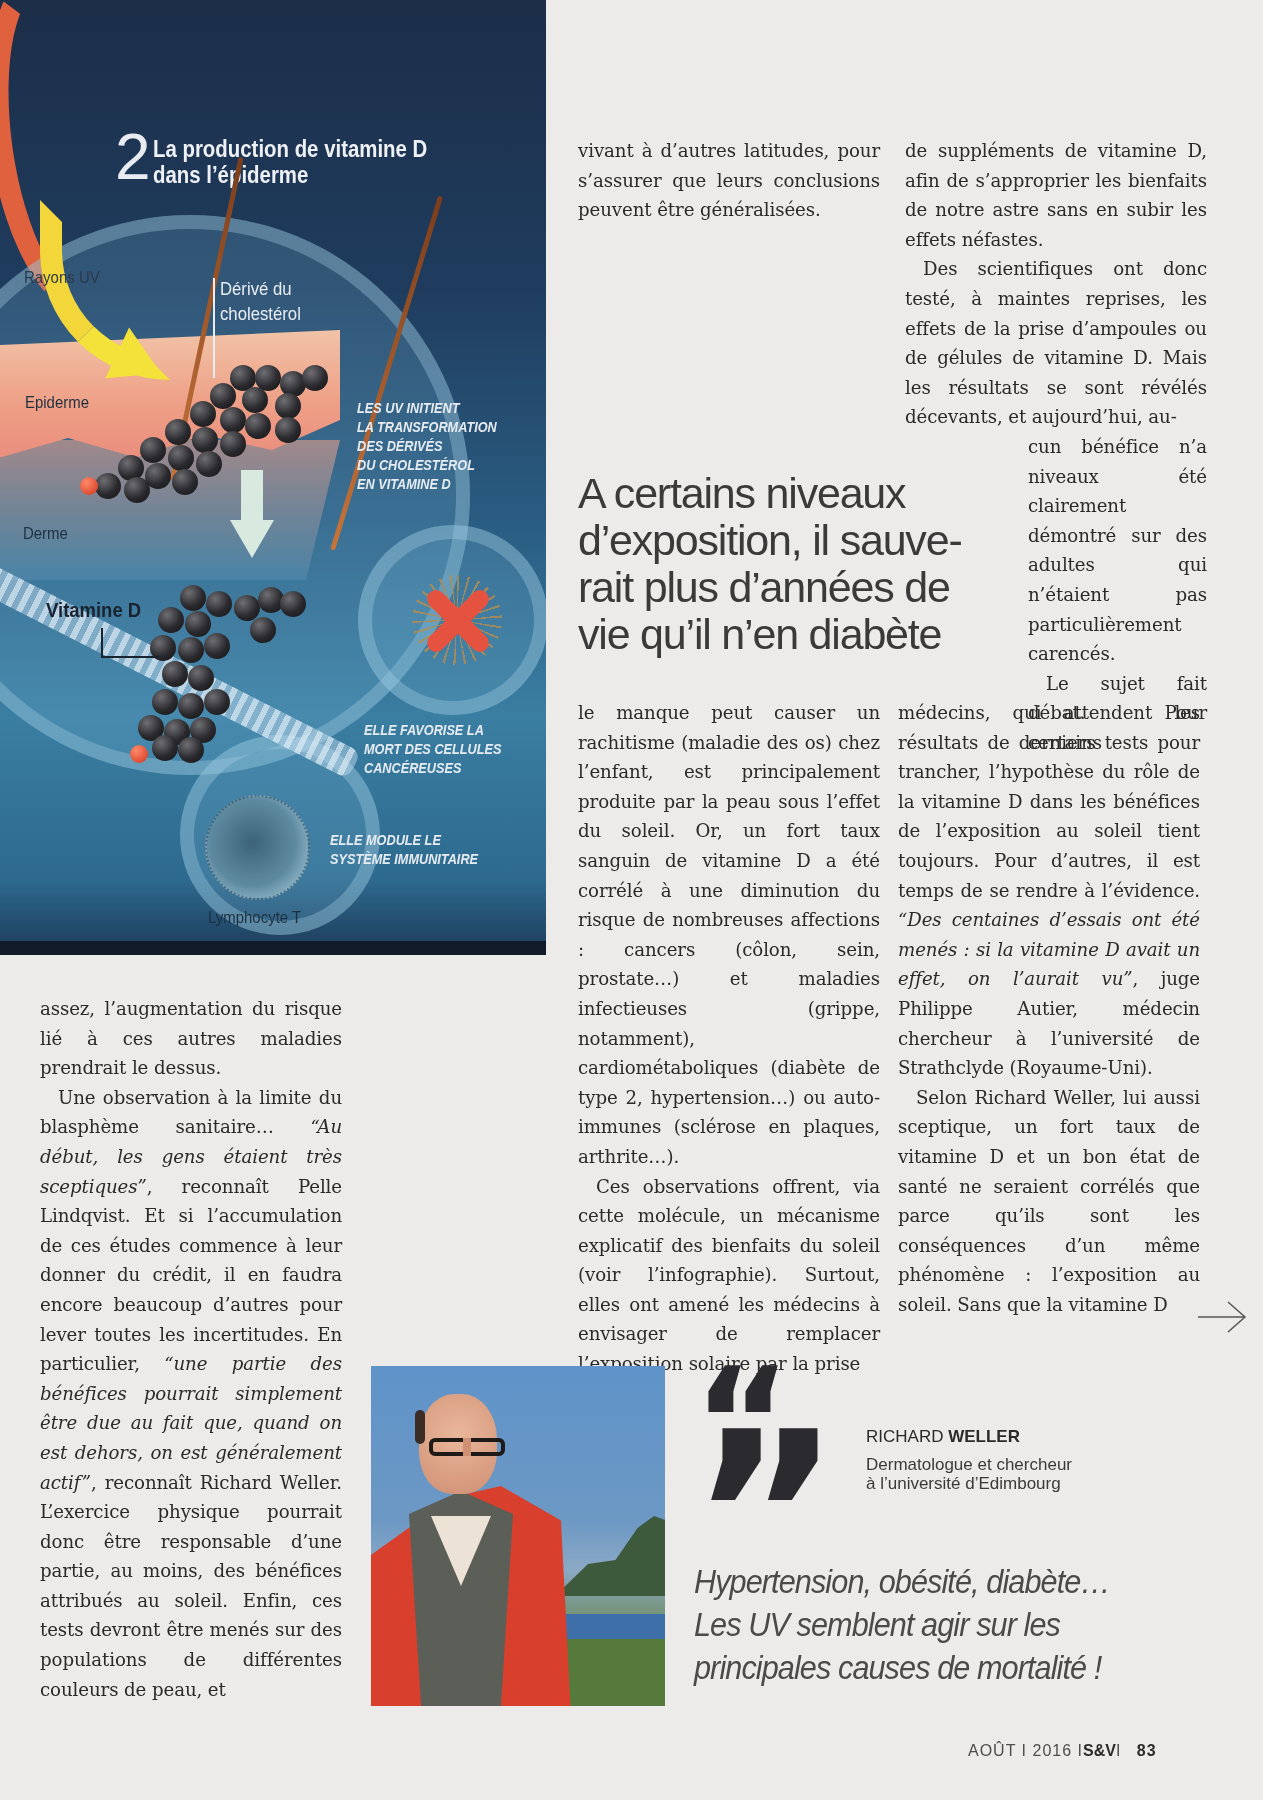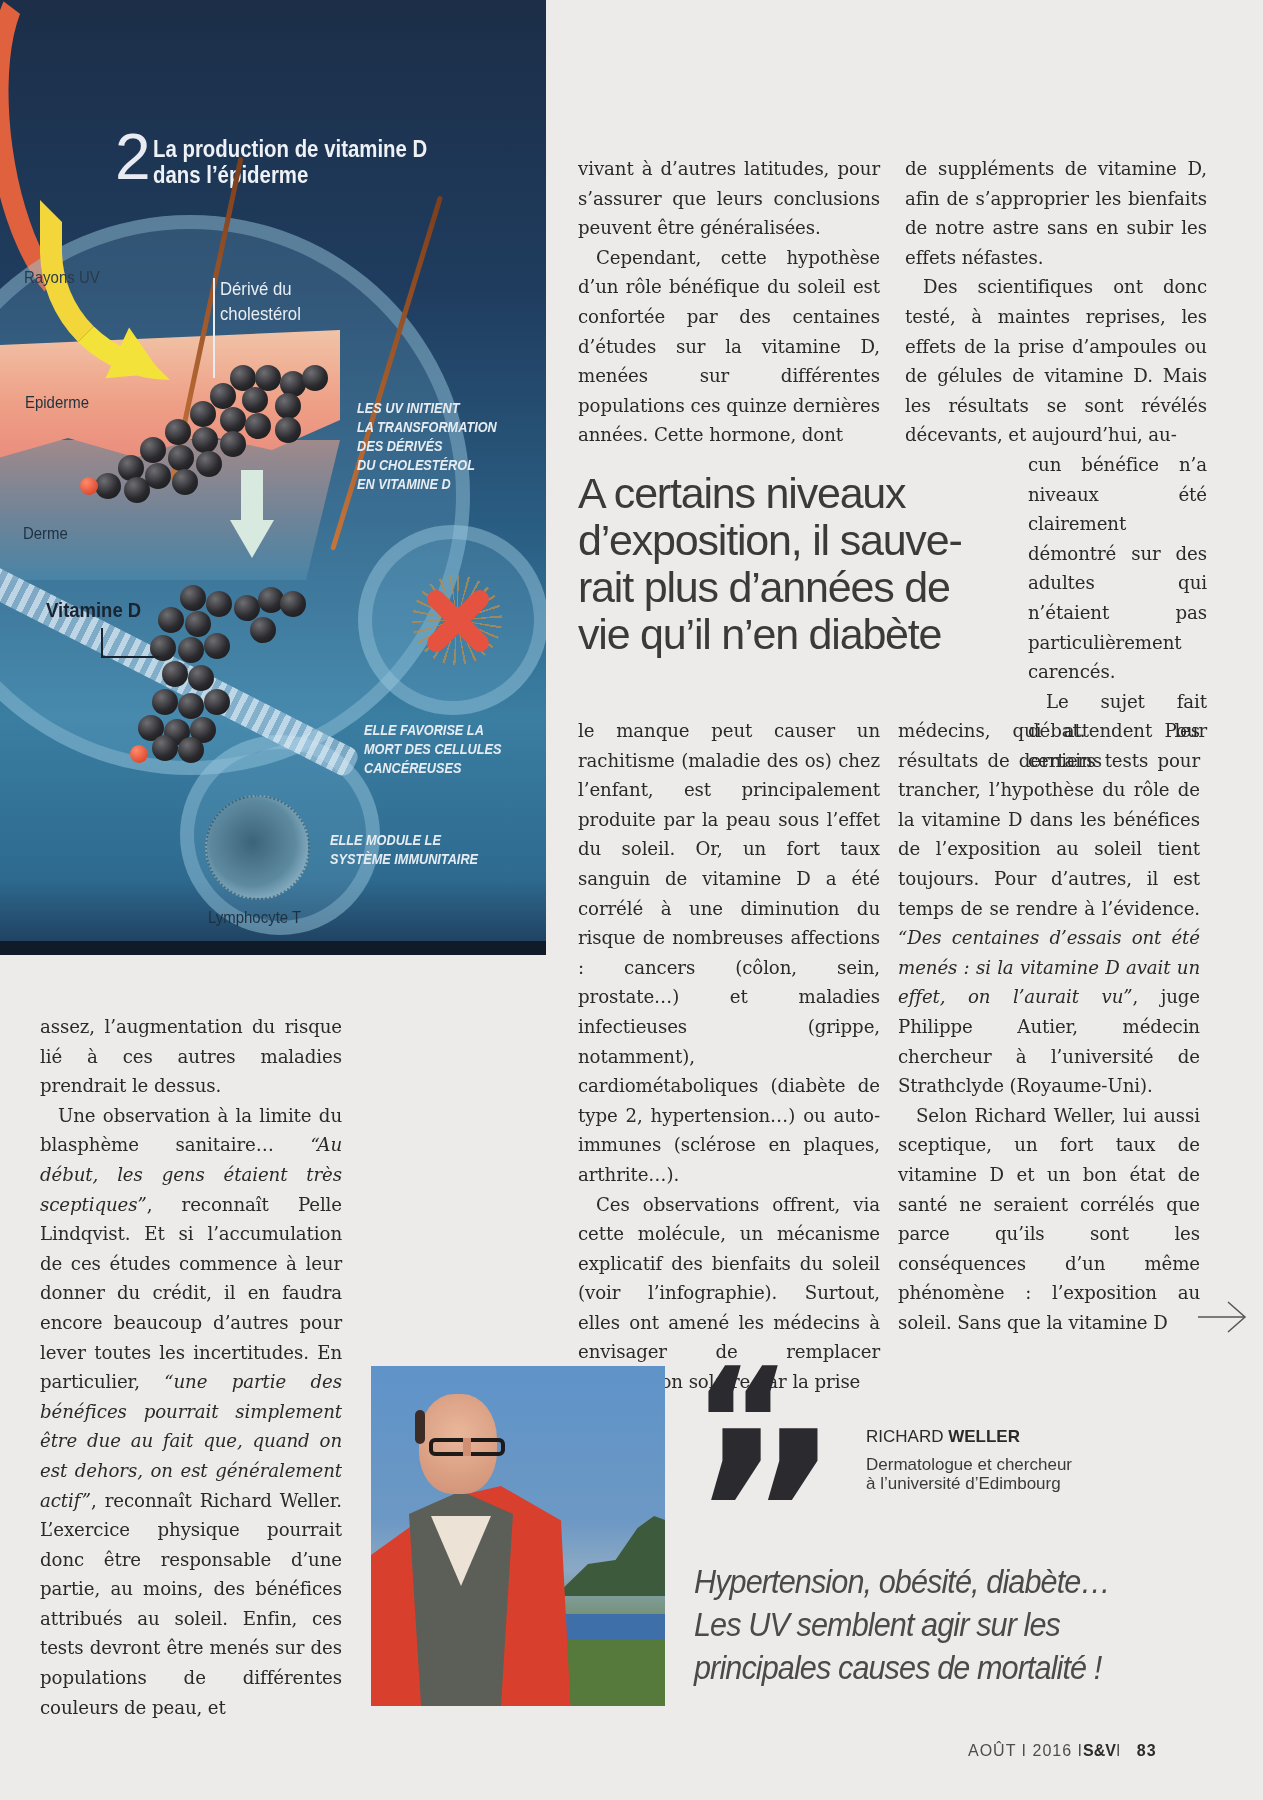--- a/index.html
+++ b/index.html
@@ -114,21 +114,20 @@
   }
   .caption-italic span { display: block; }
   .deriv-line { position: absolute; left: 213px; top: 278px; width: 2px; height: 100px; background: #e8eef3; }
   .vit-line-v { position: absolute; left: 101px; top: 628px; width: 2px; height: 30px; background: #1a2430; }
   .vit-line-h { position: absolute; left: 101px; top: 656px; width: 58px; height: 2px; background: #1a2430; }
 
   
   .col {
     position: absolute; font-size: 18.2px; line-height: 29.6px; text-align: justify; color: #2b2a29;
     letter-spacing: -0.1px;
-    margin-top: 18px;
   }
   .col p { text-indent: 0; }
   .col p.ind { text-indent: 18px; }
   .col em { font-style: italic; }
   .col-a { left: 578px; top: 136px; width: 302px; }
   .col-b { left: 905px; top: 136px; width: 302px; }
   .col-b2 { left: 1028px; top: 432px; width: 179px; }
   .col-c { left: 578px; top: 698px; width: 302px; }
   .col-d { left: 898px; top: 698px; width: 302px; }
   .col-e { left: 40px; top: 994px; width: 302px; }
@@ -318,21 +317,20 @@
     <span>CANCÉREUSES</span>
   </div>
   <div class="caption-italic" style="left:330px;top:830px;">
     <span>ELLE MODULE LE</span>
     <span>SYSTÈME IMMUNITAIRE</span>
   </div>
 </div>
 
 <div class="col col-a">
   <p>vivant à d’autres latitudes, pour s’assurer que leurs conclusions peuvent être généralisées.</p>
-  <p class="ind">Cependant, cette hypothèse d’un rôle bénéfique du soleil est confortée par des centaines d’études sur la vitamine D, menées sur différentes populations ces quinze dernières années. Cette hormone, dont</p>
 </div>
 
 <div class="col col-b">
   <p>de suppléments de vitamine D, afin de s’approprier les bienfaits de notre astre sans en subir les effets néfastes.</p>
   <p class="ind">Des scientifiques ont donc testé, à maintes reprises, les effets de la prise d’ampoules ou de gélules de vitamine D. Mais les résultats se sont révélés décevants, et aujourd’hui, au-</p>
 </div>
 
 <div class="col col-b2">
   <p>cun bénéfice n’a niveaux été clairement démontré sur des adultes qui n’étaient pas particulièrement carencés.</p>
   <p class="ind">Le sujet fait débat. Pour certains</p>

